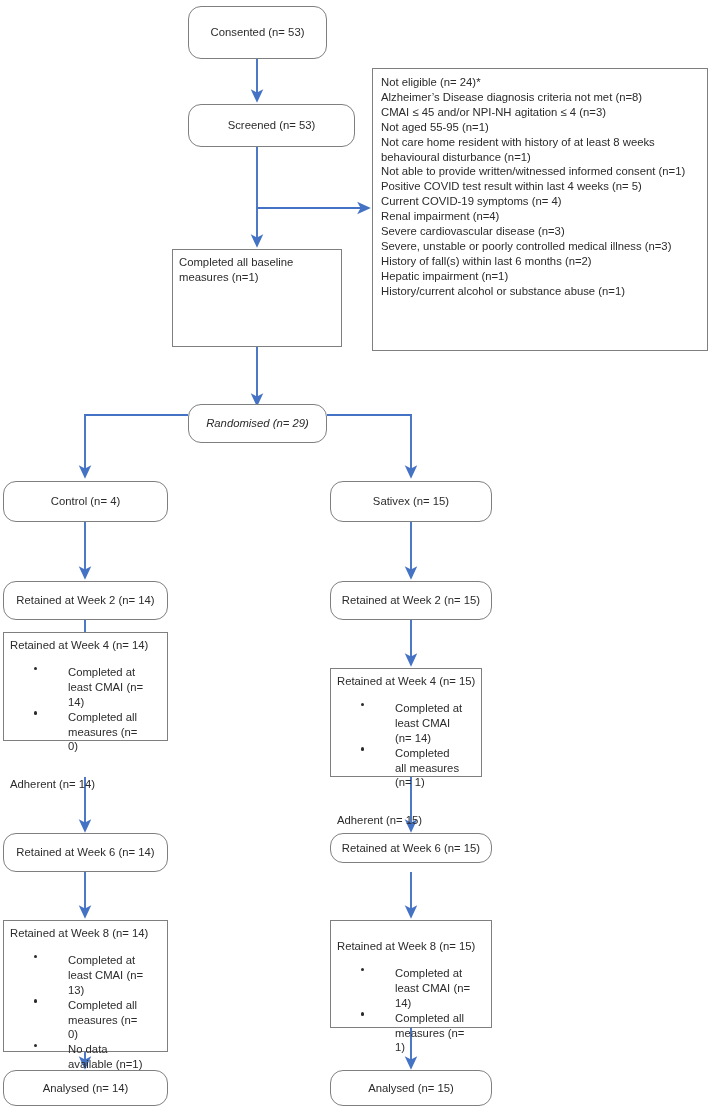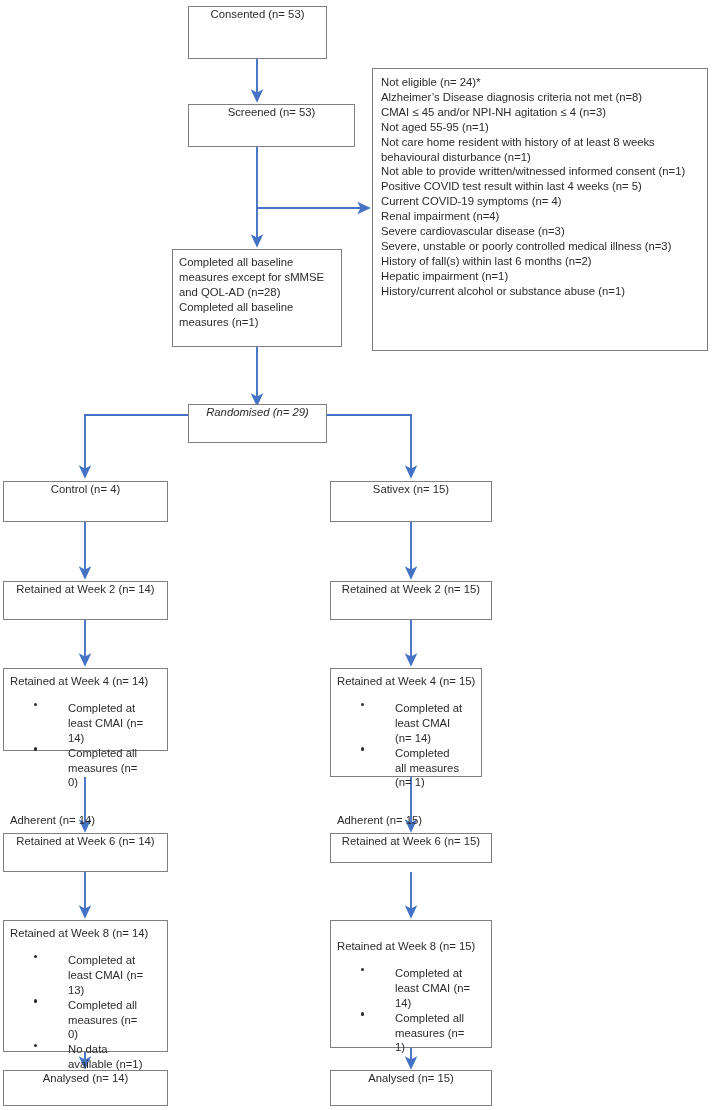--- a/index.html
+++ b/index.html
@@ -32,22 +32,24 @@
     position: absolute;
     box-sizing: border-box;
     border: 1.3px solid #7f7f7f;
     background: #ffffff;
     font-size: 11.3px;
     line-height: 1.32;
     color: #2b2b2b;
   }
   .node.center {
     display: flex;
+    align-items: center;
     justify-content: center;
     text-align: center;
+    border-radius: 13px;
   }
   .node.left {
     text-align: left;
     padding: 5px 5px 5px 6px;
   }
   .node .line { display: block; white-space: pre-wrap; }
   .bullets {
     list-style: none;
     margin: 12px;
     padding: 0;
@@ -129,21 +131,20 @@
     <span class="line">Current COVID-19 symptoms (n= 4)</span>
     <span class="line">Renal impairment (n=4)</span>
     <span class="line">Severe cardiovascular disease (n=3)</span>
     <span class="line">Severe, unstable or poorly controlled medical illness (n=3)</span>
     <span class="line">History of fall(s) within last 6 months (n=2)</span>
     <span class="line">Hepatic impairment (n=1)</span>
     <span class="line">History/current alcohol or substance abuse (n=1)</span>
   </div>
 
   <div class="node left" style="left:172px; top:249px; width:170px; height:98px;">
-    <span class="line">Completed all baseline measures except for sMMSE and QOL-AD (n=28)</span>
     <span class="line">Completed all baseline measures (n=1)</span>
   </div>
 
   <div class="node center" style="left:188px; top:404px; width:139px; height:39px;font-style:italic;">
     <span>Randomised (n= 29)</span>
   </div>
 
   <div class="node center" style="left:3px; top:481px; width:165px; height:41px;">
     <span>Control (n= 4)</span>
   </div>
@@ -152,21 +153,21 @@
     <span>Sativex (n= 15)</span>
   </div>
 
   <div class="node center" style="left:3px; top:581px; width:165px; height:39px;">
     <span>Retained at Week 2 (n= 14)</span>
   </div>
   <div class="node center" style="left:330px; top:581px; width:162px; height:39px;">
     <span>Retained at Week 2 (n= 15)</span>
   </div>
 
-  <div class="node left" style="left:3px; top:668px; width:165px; height:83px;">
+  <div class="node left" style="left:3px; top:632px; width:165px; height:109px;">
     <span class="line">Retained at Week 4 (n= 14)</span>
     <ul class="bullets">
       <li>
         <span class="bullet-dot"></span>
         <span class="btext">Completed at least CMAI (n= 14)</span>
       </li>
       <li>
         <span class="bullet-dot"></span>
         <span class="btext">Completed all measures (n= 0)</span>
       </li>
@@ -209,21 +210,21 @@
         <span class="bullet-dot"></span>
         <span class="btext">Completed all measures (n= 0)</span>
       </li>
       <li>
         <span class="bullet-dot"></span>
         <span class="btext">No data available (n=1)</span>
       </li>
     </ul>
   </div>
 
-  <div class="node left" style="left:330px; top:920px; width:162px; height:128px; padding-top:18px;">
+  <div class="node left" style="left:330px; top:920px; width:162px; height:108px; padding-top:18px;">
     <span class="line">Retained at Week 8 (n= 15)</span>
     <ul class="bullets">
       <li>
         <span class="bullet-dot"></span>
         <span class="btext">Completed at least CMAI (n= 14)</span>
       </li>
       <li>
         <span class="bullet-dot"></span>
         <span class="btext">Completed all measures (n= 1)</span>
       </li>

